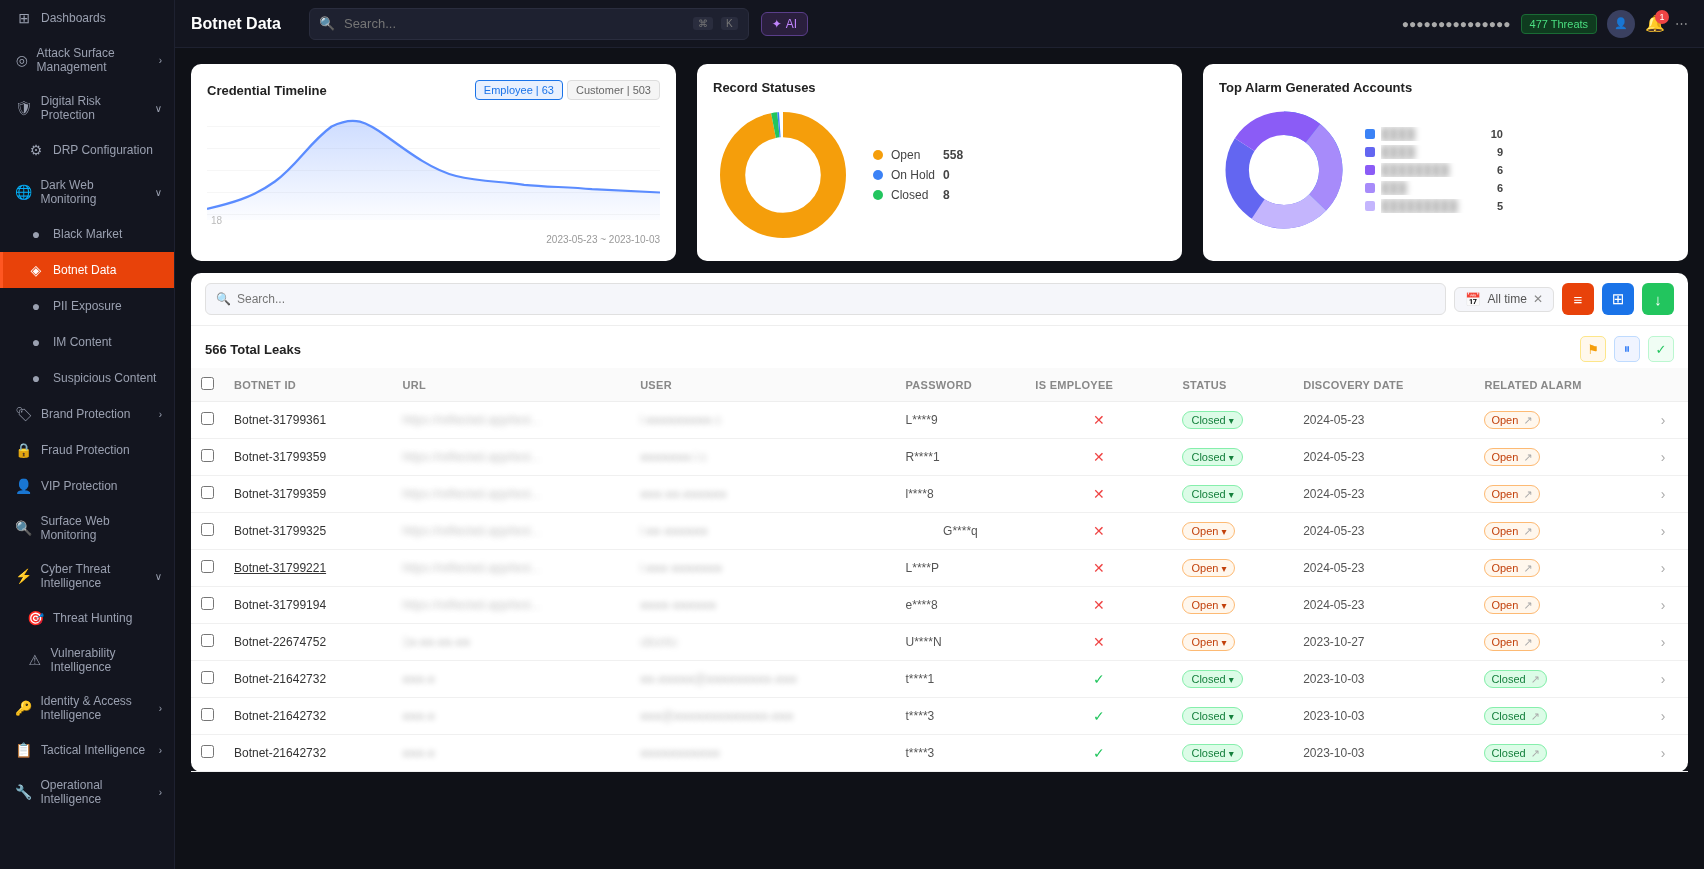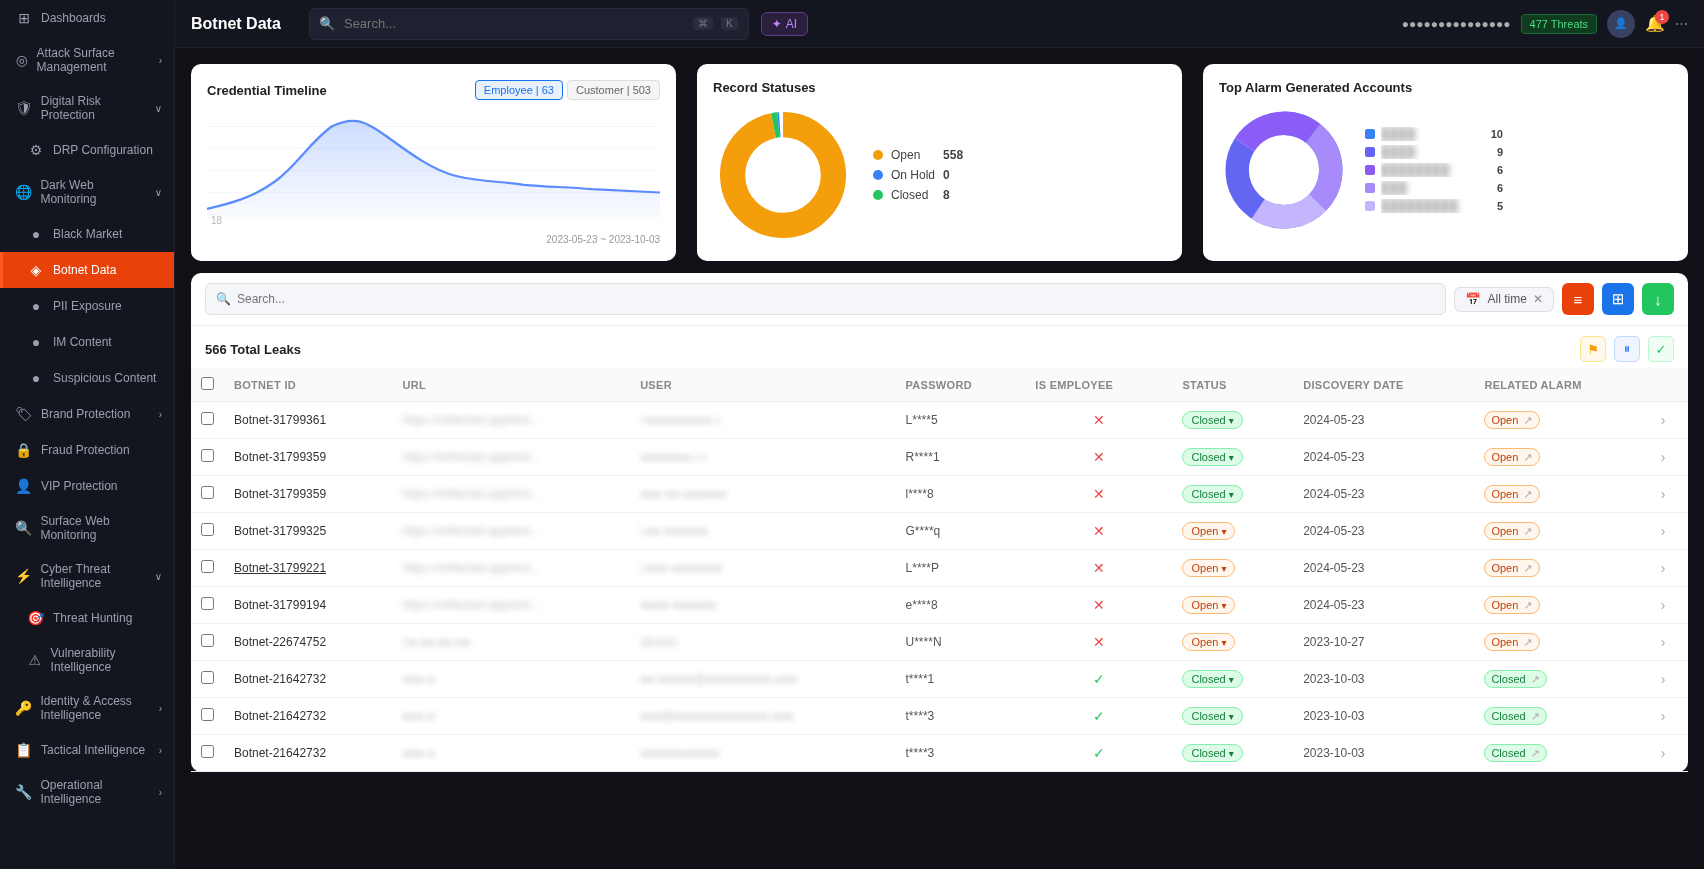--- a/index.html
+++ b/index.html
@@ -381,21 +381,21 @@
               <th>Related Alarm</th>
               <th></th>
             </tr>
           </thead>
           <tbody id="table-body">
           <tr>
     <td class="checkbox-cell"><input type="checkbox" style=""></td>
     <td style="font-weight:500;color:#333;">Botnet-31799361</td>
     <td><span class="blurred">https://reflected.app/test...</span></td>
     <td><span class="blurred">l.●●●●●●●●●.s</span></td>
-    <td style="color:#555;">L****5</td>
+    <td style="color:#555;">L****9</td>
     <td style="text-align:center;"><span class="x-red">✕</span></td>
     <td>
       <span class="status-closed">
         Closed
         <span class="status-dropdown">▾</span>
       </span>
     </td>
     <td style="color:#555;">2024-05-23</td>
     <td><span class="alarm-open-badge">Open <span class="ext-link">↗</span></span></td>
     <td><span class="expand-btn">›</span></td>
@@ -432,21 +432,21 @@
     </td>
     <td style="color:#555;">2024-05-23</td>
     <td><span class="alarm-open-badge">Open <span class="ext-link">↗</span></span></td>
     <td><span class="expand-btn">›</span></td>
   </tr>
               <tr>
     <td class="checkbox-cell"><input type="checkbox" style=""></td>
     <td style="font-weight:500;color:#333;">Botnet-31799325</td>
     <td><span class="blurred">https://reflected.app/test...</span></td>
     <td><span class="blurred">l.●● ●●●●●●</span></td>
-    <td style="color:#555;">G****q</td>
+    <td style="color:#555;text-align:center;">G****q</td>
     <td style="text-align:center;"><span class="x-red">✕</span></td>
     <td>
       <span class="status-open">
         Open
         <span class="status-dropdown">▾</span>
       </span>
     </td>
     <td style="color:#555;">2024-05-23</td>
     <td><span class="alarm-open-badge">Open <span class="ext-link">↗</span></span></td>
     <td><span class="expand-btn">›</span></td>

